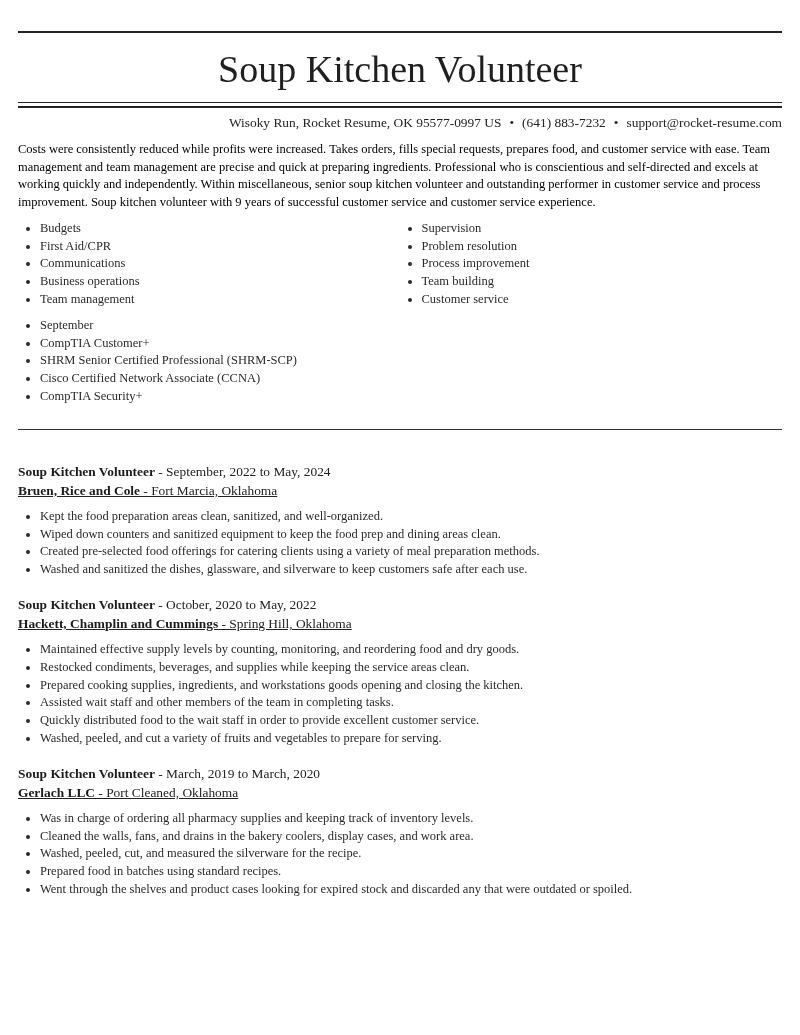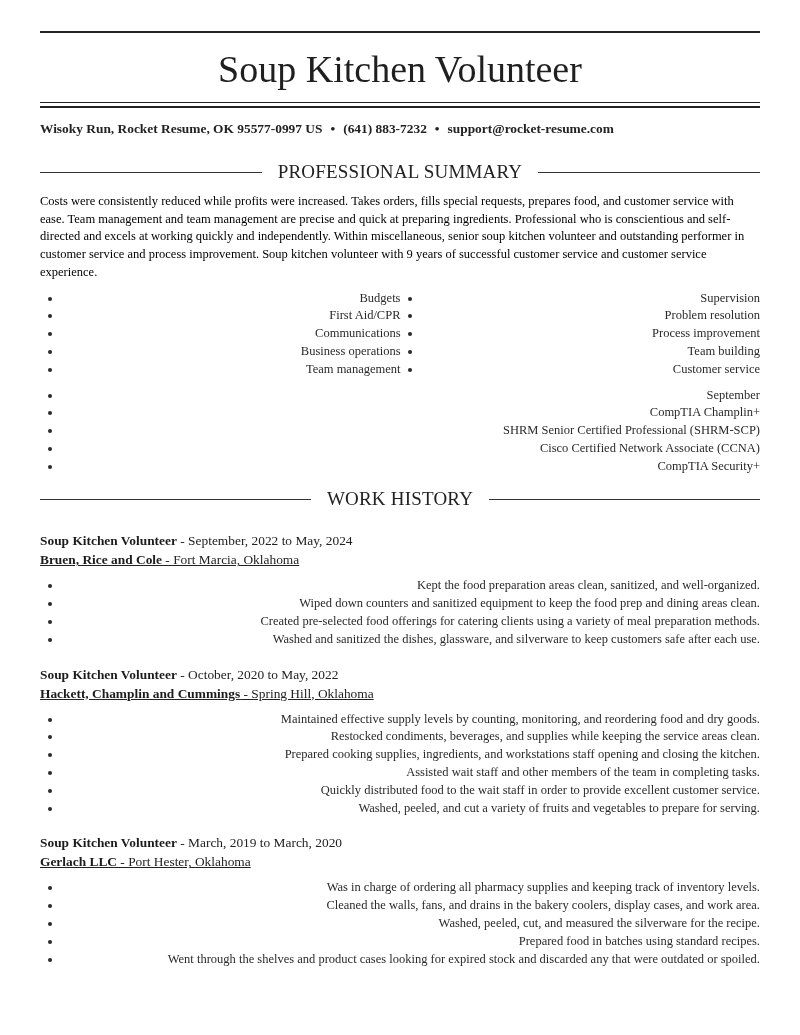--- a/index.html
+++ b/index.html
@@ -1,46 +1,46 @@
 <!DOCTYPE html>
 <html><head>
 <meta charset="utf-8">
 <style>
   html, body { margin: 0; padding: 0; background: #ffffff; }
   body {
     width: 800px; height: 1035px; overflow: hidden;
     font-family: "Liberation Serif", "DejaVu Serif", serif;
     color: #222222;
   }
-  .page { position: relative; padding: 0 40px; }
+  .page { position: relative; padding: 0 18px; }
   .top-rule { height: 2px; background: #222; margin-top: 31px; }
   .name {
     text-align: center; font-size: 38px; line-height: 1; margin: 17px 0 0 0;
     font-weight: normal; color: #1f1f1f;
   }
   .double-rule { margin-top: 14px; }
   .double-rule .r1 { height: 1px; background: #222; }
   .double-rule .r2 { height: 2px; background: #222; margin-top: 3px; }
   .contact {
-    text-align: left; font-size: 13.4px; margin-top: 12px; line-height: 18px; font-weight: bold;
+    text-align: right; font-size: 13.4px; margin-top: 6px; line-height: 18px;
   }
   .contact .sep { margin: 0 8px; }
   .section-head {
     display: flex; align-items: center; margin-top: 22px; height: 24px;
   }
   .section-head .line { flex: 1; height: 1px; background: #333; }
   .section-head .title {
     font-size: 19px; padding: 0 16px; letter-spacing: 0.2px; white-space: nowrap;
     color: #222;
   }
   .summary {
     font-size: 12.5px; line-height: 17.7px; margin-top: 9px; color: #000000;
   }
   ul { margin: 0; padding: 0 0 0 22px; }
-  li { font-size: 12.5px; line-height: 17.8px; color: #2a2a2a; text-align: right; }
+  li { font-size: 12.5px; line-height: 17.8px; color: #2a2a2a; }
   .skills { display: flex; margin-top: 8px; }
   .skills ul { width: 50%; }
   .skills ul + ul { padding-left: 21px; }
   .certs { margin-top: 8px; }
   .job { margin-top: 0; }
   .job-title { font-size: 13.4px; line-height: 19px; margin-top: 20px; }
   .job-title b, .job-company b { font-weight: bold; color: #1c1c1c; }
   .job-company { font-size: 13.4px; line-height: 19px; text-decoration: underline; }
   .job ul { margin-top: 8px; }
   .job + .job .job-title { margin-top: 16px; }
@@ -52,25 +52,20 @@
   <div class="top-rule"></div>
   <h1 class="name">Soup Kitchen Volunteer</h1>
   <div class="double-rule">
     <div class="r1"></div>
       <div class="r2"></div>
   </div>
   <div class="contact">
     <span>Wisoky Run, Rocket Resume, OK 95577-0997 US</span><span class="sep">•</span><span>(641) 883-7232</span><span class="sep">•</span><span>support@rocket-resume.com</span>
   </div>
 
-  <div class="section-head">
-    <div class="line"></div>
-    <div class="title">PROFESSIONAL SUMMARY</div>
-    <div class="line"></div>
-  </div>
   <p class="summary" style="margin-bottom:0">Costs were consistently reduced while profits were increased. Takes orders, fills special requests, prepares food, and customer service with ease. Team management and team management are precise and quick at preparing ingredients. Professional who is conscientious and self-directed and excels at working quickly and independently. Within miscellaneous, senior soup kitchen volunteer and outstanding performer in customer service and process improvement. Soup kitchen volunteer with 9 years of successful customer service and customer service experience.</p>
 
   <div class="skills">
     <ul>
       <li>Budgets</li>
       <li>First Aid/CPR</li>
       <li>Communications</li>
       <li>Business operations</li>
       <li>Team management</li>
     </ul>
@@ -78,59 +73,58 @@
       <li>Supervision</li>
       <li>Problem resolution</li>
       <li>Process improvement</li>
       <li>Team building</li>
       <li>Customer service</li>
     </ul>
   </div>
 
   <ul class="certs">
     <li>September</li>
-    <li>CompTIA Champlin+</li>
+    <li>CompTIA Customer+</li>
     <li>SHRM Senior Certified Professional (SHRM-SCP)</li>
     <li>Cisco Certified Network Associate (CCNA)</li>
     <li>CompTIA Security+</li>
   </ul>
 
   <div class="section-head" style="margin-top:12px">
     <div class="line"></div>
-    <div class="title">WORK HISTORY</div>
     <div class="line"></div>
   </div>
 
   <div class="job">
     <div class="job-title"><b>Soup Kitchen Volunteer</b><span> - September, 2022 to May, 2024</span></div>
     <div class="job-company"><b>Bruen, Rice and Cole</b><span> - Fort Marcia, Oklahoma</span></div>
     <ul>
       <li>Kept the food preparation areas clean, sanitized, and well-organized.</li>
       <li>Wiped down counters and sanitized equipment to keep the food prep and dining areas clean.</li>
       <li>Created pre-selected food offerings for catering clients using a variety of meal preparation methods.</li>
       <li>Washed and sanitized the dishes, glassware, and silverware to keep customers safe after each use.</li>
     </ul>
   </div>
 
   <div class="job">
     <div class="job-title"><b>Soup Kitchen Volunteer</b><span> - October, 2020 to May, 2022</span></div>
     <div class="job-company"><b>Hackett, Champlin and Cummings</b><span> - Spring Hill, Oklahoma</span></div>
     <ul>
       <li>Maintained effective supply levels by counting, monitoring, and reordering food and dry goods.</li>
       <li>Restocked condiments, beverages, and supplies while keeping the service areas clean.</li>
-      <li>Prepared cooking supplies, ingredients, and workstations staff opening and closing the kitchen.</li>
+      <li>Prepared cooking supplies, ingredients, and workstations goods opening and closing the kitchen.</li>
       <li>Assisted wait staff and other members of the team in completing tasks.</li>
       <li>Quickly distributed food to the wait staff in order to provide excellent customer service.</li>
       <li>Washed, peeled, and cut a variety of fruits and vegetables to prepare for serving.</li>
     </ul>
   </div>
 
   <div class="job">
     <div class="job-title"><b>Soup Kitchen Volunteer</b><span> - March, 2019 to March, 2020</span></div>
-    <div class="job-company"><b>Gerlach LLC</b><span> - Port Hester, Oklahoma</span></div>
+    <div class="job-company"><b>Gerlach LLC</b><span> - Port Cleaned, Oklahoma</span></div>
     <ul>
       <li>Was in charge of ordering all pharmacy supplies and keeping track of inventory levels.</li>
       <li>Cleaned the walls, fans, and drains in the bakery coolers, display cases, and work area.</li>
       <li>Washed, peeled, cut, and measured the silverware for the recipe.</li>
       <li>Prepared food in batches using standard recipes.</li>
       <li>Went through the shelves and product cases looking for expired stock and discarded any that were outdated or spoiled.</li>
     </ul>
   </div>
 </div>
 

